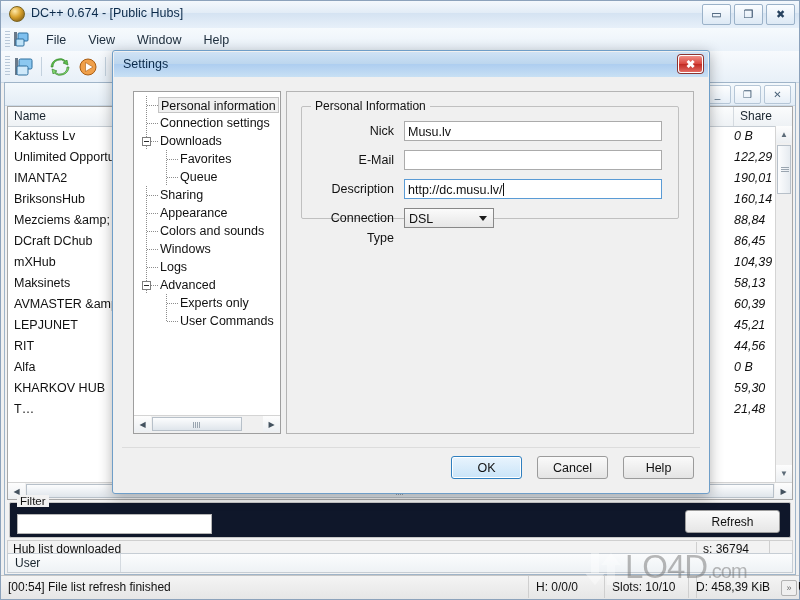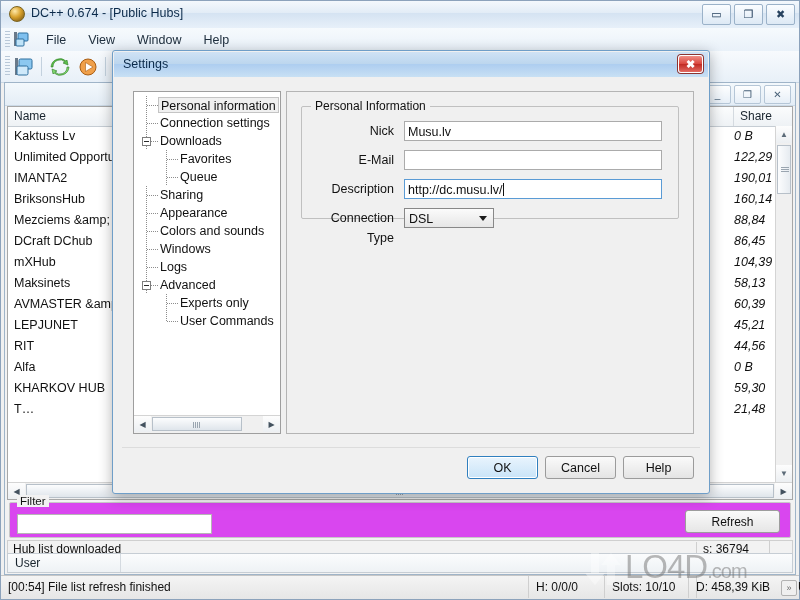--- a/index.html
+++ b/index.html
@@ -88,21 +88,21 @@
   .hs-right{position:absolute;right:0;top:0;width:17px;height:16px;
     display:flex;align-items:center;justify-content:center;color:#44525f;font-size:8px;
     background:linear-gradient(to bottom,#fdfdfd,#eceff2);}
   .hs-thumb{position:absolute;left:18px;top:1px;right:18px;height:14px;
     background:linear-gradient(to bottom,#fcfdfe,#dfe5eb);border:1px solid #b7c0c9;box-sizing:border-box;}
   .hs-thumb i{position:absolute;left:50%;margin-left:-4px;top:4px;width:8px;height:6px;
     background:repeating-linear-gradient(to right,#9aa5b0 0 1px,transparent 1px 2px);}
 
   
   .filtergrp{position:absolute;left:4px;bottom:36px;right:4px;height:36px;
-    border:1px solid #c8c8c8;border-radius:2px;box-sizing:border-box;background:#d946ef;}
+    border:1px solid #c8c8c8;border-radius:2px;box-sizing:border-box;background:#0f172a;}
   .filtergrp legend{position:absolute;left:7px;top:-8px;background:#f2f2f2;padding:0 3px;font-size:11.5px;color:#111;}
   .filterinput{position:absolute;left:7px;top:11px;width:195px;height:20px;
     background:#fff;border:1px solid #b5b5b5;box-sizing:border-box;}
   .refreshbtn{position:absolute;right:10px;top:7px;width:95px;height:23px;
     background:linear-gradient(to bottom,#fafafa,#e6e6e6);border:1px solid #9d9d9d;border-radius:3px;
     font-size:12px;color:#111;display:flex;align-items:center;justify-content:center;box-sizing:border-box;}
 
   
   .mdistat{position:absolute;left:2px;right:2px;bottom:16px;height:18px;
     background:#f2f2f2;border:1px solid #cfcfcf;box-sizing:border-box;}
@@ -179,21 +179,21 @@
   .fin{position:absolute;left:102px;right:16px;height:20px;background:#fff;
     border:1px solid #ababab;box-sizing:border-box;font-size:12.5px;color:#111;
     padding:1px 0 0 3px;line-height:18px;white-space:nowrap;overflow:hidden;}
   .fin.focus{border:1px solid #5a9bd5;}
   .caret{display:inline-block;width:1px;height:13px;background:#111;vertical-align:-2px;margin-left:1px;}
   .fsel{position:absolute;left:102px;width:90px;height:20px;background:linear-gradient(to bottom,#fbfbfb,#e6e6e6);
     border:1px solid #888;box-sizing:border-box;font-size:12.5px;color:#111;padding:1px 0 0 4px;line-height:18px;}
   .fsel .arw{position:absolute;right:6px;top:7px;width:0;height:0;
     border-left:4px solid transparent;border-right:4px solid transparent;border-top:5px solid #1b1b1b;}
 
-  .dlgbtns{position:absolute;right:14px;bottom:13px;display:flex;gap:7px;}
+  .dlgbtns{position:absolute;right:14px;bottom:13px;display:flex;gap:15px;}
   .dbtn{width:71px;height:23px;border:1px solid #9b9b9b;border-radius:3px;
     background:linear-gradient(to bottom,#fafafa,#e4e4e4);
     display:flex;align-items:center;justify-content:center;font-size:12.5px;color:#111;box-sizing:border-box;}
   .dbtn.def{border:1px solid #2f7fbf;background:linear-gradient(to bottom,#e9f4fd,#c9e4f8);
     box-shadow:inset 0 0 0 1px #ffffff;}
   .dlgsep{position:absolute;left:8px;right:8px;bottom:44px;height:1px;background:#dcdcdc;}
 </style>
 </head>
 <body>
 

